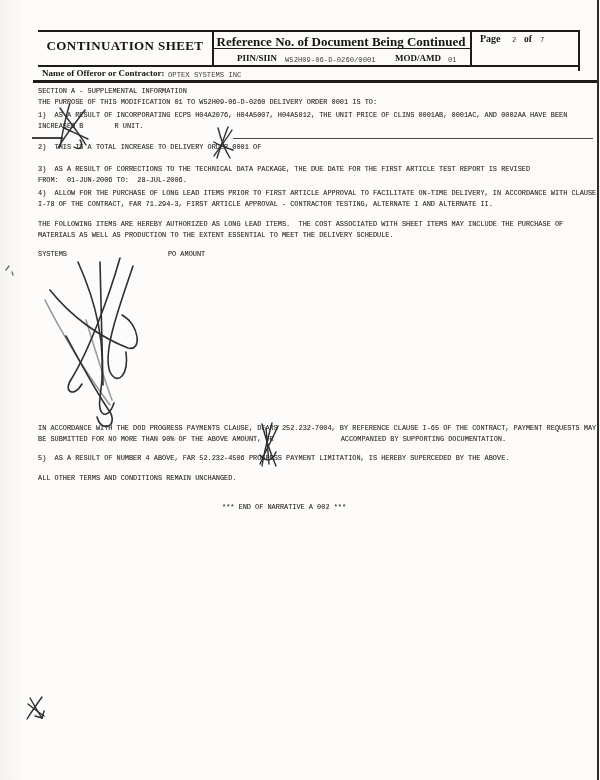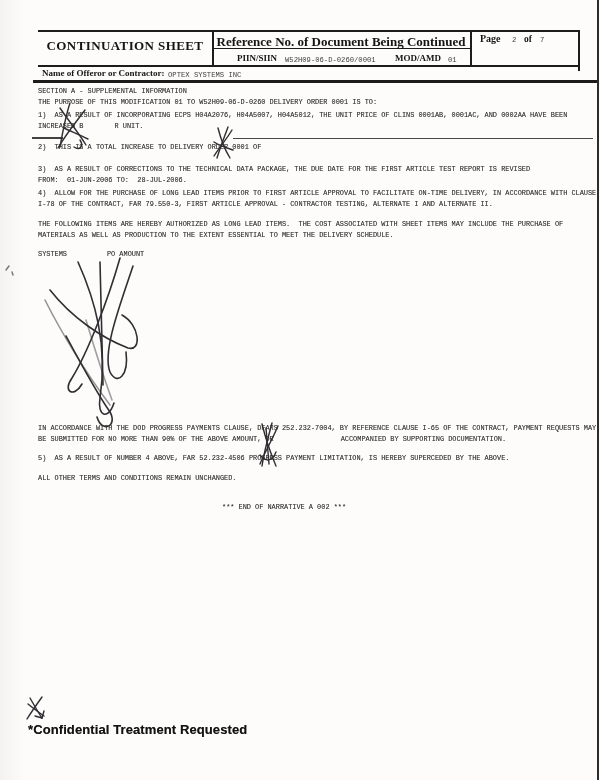--- a/index.html
+++ b/index.html
@@ -19,21 +19,21 @@
     font-family:"Liberation Mono", monospace;
     font-size:6.9px;
     line-height:10.6px;
     color:#3e3c38;
     white-space:pre;
     text-shadow:0 0 0.35px rgba(60,58,54,.55);
   }
   .para{position:absolute;left:38px;}
   .frag-gap1{margin-left:31px;}
   .frag-gap2{margin-left:67px;}
-  .frag-gap3{margin-left:40px;}
+  .frag-gap3{margin-left:101px;}
   
   .hline{position:absolute;background:#1d1c1a;}
   .vline{position:absolute;background:#1d1c1a;}
   .serifb{font-family:"Liberation Serif", serif;font-weight:bold;color:#161513;}
   .title{position:absolute;left:38px;top:38px;width:174px;text-align:center;font-size:13px;letter-spacing:.4px;}
   .ref-label{position:absolute;left:212px;top:34px;width:258px;text-align:center;font-size:13px;}
   .piin-row{position:absolute;left:237px;top:53px;font-size:9px;}
   .monoval{font-family:"Liberation Mono", monospace;font-weight:normal;font-size:7.2px;color:#403e3a;}
   .piin-val{position:absolute;left:285px;top:56px;}
   .mod-label{position:absolute;left:395px;top:53px;font-size:9px;}
@@ -102,21 +102,21 @@
       <div class="t">2)  THIS IS A TOTAL INCREASE TO DELIVERY ORDER 0001 OF</div>
     </div>
 
     <div class="para" style="top:164px">
       <div class="t">3)  AS A RESULT OF CORRECTIONS TO THE TECHNICAL DATA PACKAGE, THE DUE DATE FOR THE FIRST ARTICLE TEST REPORT IS REVISED</div>
       <div class="t">FROM:  01-JUN-2006 TO:  28-JUL-2006.</div>
     </div>
 
     <div class="para" style="top:188px">
       <div class="t">4)  ALLOW FOR THE PURCHASE OF LONG LEAD ITEMS PRIOR TO FIRST ARTICLE APPROVAL TO FACILITATE ON-TIME DELIVERY, IN ACCORDANCE WITH CLAUSE</div>
-      <div class="t">I-78 OF THE CONTRACT, FAR 79.550-3, FIRST ARTICLE APPROVAL - CONTRACTOR TESTING, ALTERNATE I AND ALTERNATE II.</div>
+      <div class="t">I-78 OF THE CONTRACT, FAR 71.294-3, FIRST ARTICLE APPROVAL - CONTRACTOR TESTING, ALTERNATE I AND ALTERNATE II.</div>
     </div>
 
     <div class="para" style="top:219px">
       <div class="t">THE FOLLOWING ITEMS ARE HEREBY AUTHORIZED AS LONG LEAD ITEMS.  THE COST ASSOCIATED WITH SHEET ITEMS MAY INCLUDE THE PURCHASE OF</div>
       <div class="t">MATERIALS AS WELL AS PRODUCTION TO THE EXTENT ESSENTIAL TO MEET THE DELIVERY SCHEDULE.</div>
     </div>
 
     <div class="para" style="top:249px">
       <div class="t"><span>SYSTEMS</span><span class="frag-gap3">PO AMOUNT</span></div>
     </div>
@@ -187,16 +187,15 @@
         <path d="M42 718 L35 716"></path>
       </g>
 
       <g opacity="0.65">
         <path d="M6 270 l3 -4"></path>
         <path d="M12 272 l1 3"></path>
       </g>
     </g>
   </svg>
 
-  <div class="stamp">*Confidential Treatment Requested</div>
 
   <div class="edge-line"></div>
 </div>
 
 </body></html>

